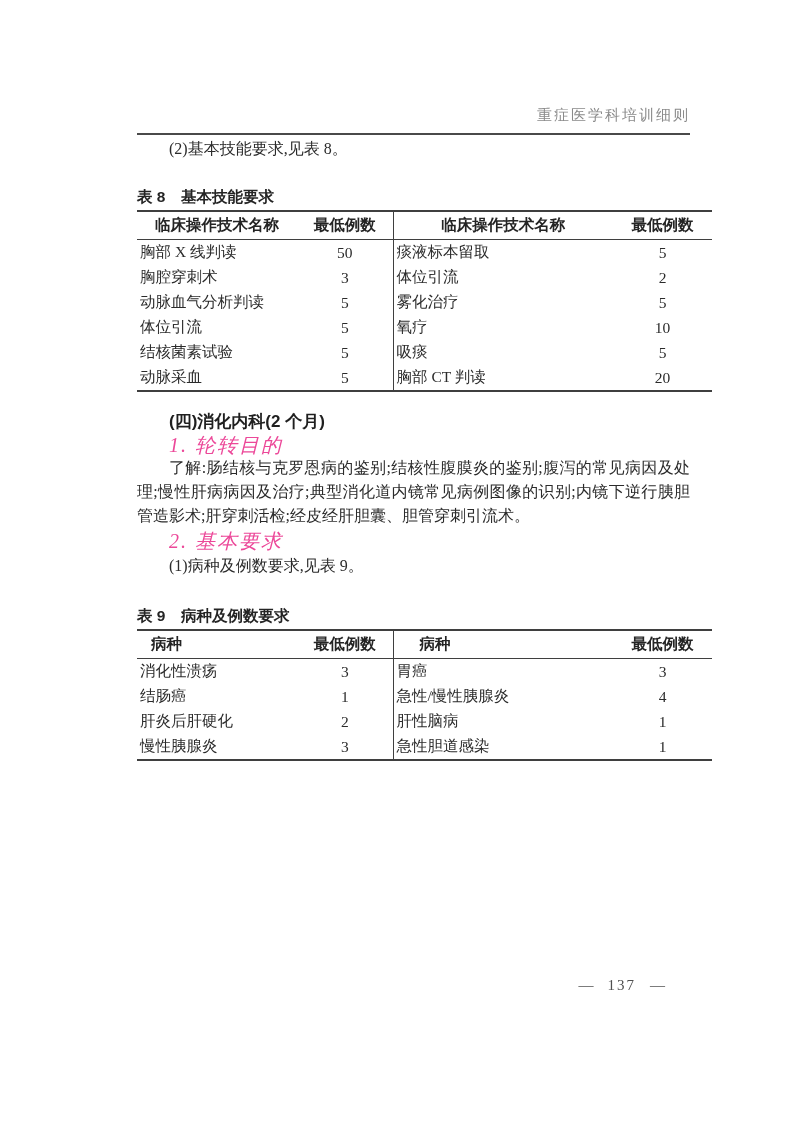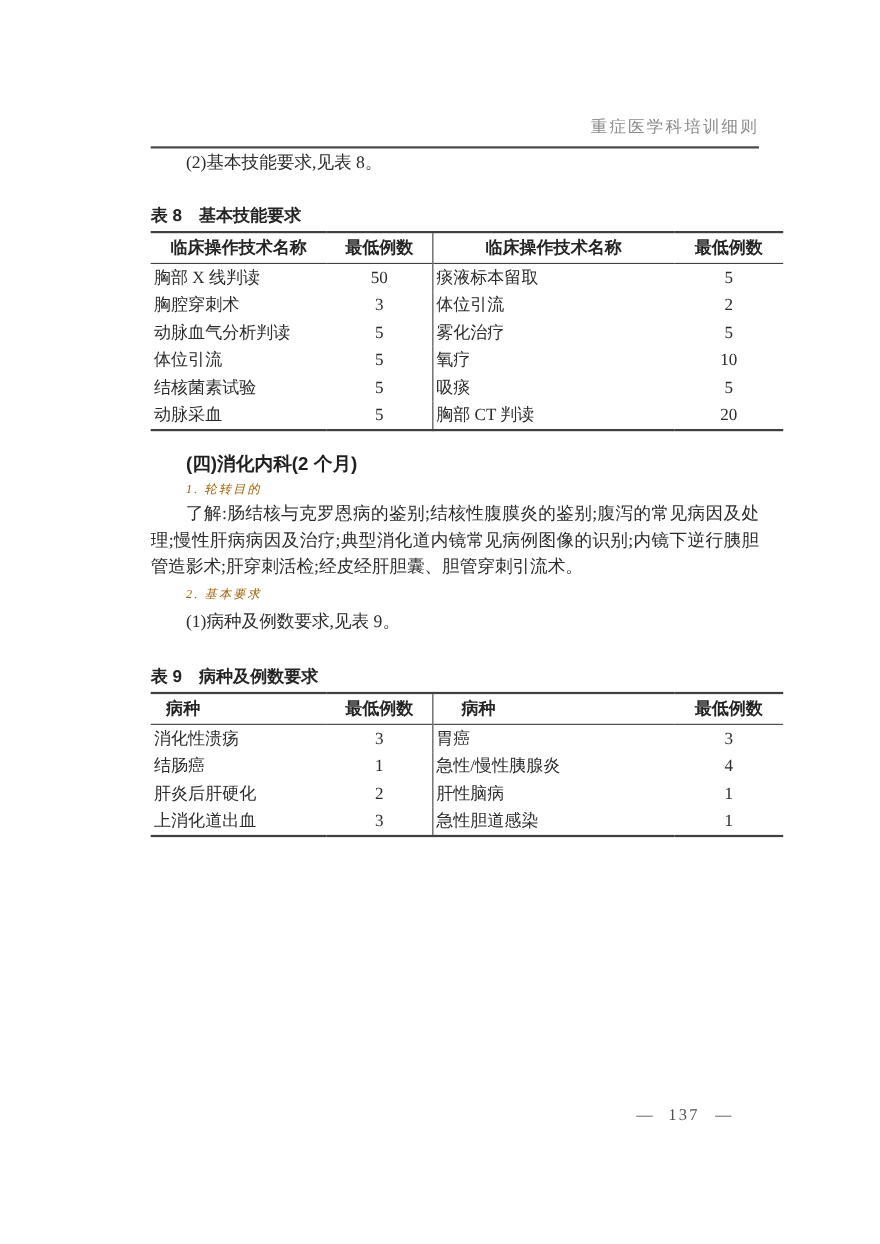--- a/index.html
+++ b/index.html
@@ -42,28 +42,28 @@
   table.dual th.name{text-align:center;padding-left:0;}
   table.dual .num{text-align:center;}
   table.dual .div{border-left:1px solid #3f3f3f;}
   table.t9 th.name{text-align:left;padding-left:14px;}
   table.t9 th.name.div{padding-left:26px;}
   .section-heading{
     margin:18px 0 0 0;font-family:"Liberation Sans","DejaVu Sans",sans-serif;
     font-weight:bold;font-size:17px;line-height:24px;color:#1f1f1f;text-indent:32px;
   }
   .kai{
-    font-style:italic;font-size:11px;line-height:22px;color:#a16207;
+    font-style:italic;font-size:20px;line-height:22px;color:#ec4899;
     letter-spacing:2px;text-indent:32px;
   }
   .sub1{margin-top:0;}
   .sub2{margin-top:2px;}
   .master{margin-top:4px;}
   .p3{margin-top:2px;}
-  .folio{position:absolute;top:1006px;right:135px;font-size:15px;color:#4f4f4f;}
+  .folio{position:absolute;top:977px;right:135px;font-size:15px;color:#4f4f4f;}
   .folio .num{margin:0 14px;letter-spacing:2px;}
 </style>
 </head>
 <body>
 
 <div class="page">
   <div class="content">
 
     <div class="running-head">
       <span class="rh-title">重症医学科培训细则</span>
@@ -163,21 +163,21 @@
           <td class="name div">急性/慢性胰腺炎</td>
           <td class="num">4</td>
         </tr>
         <tr>
           <td class="name">肝炎后肝硬化</td>
           <td class="num">2</td>
           <td class="name div">肝性脑病</td>
           <td class="num">1</td>
         </tr>
         <tr>
-          <td class="name">上消化道出血</td>
+          <td class="name">慢性胰腺炎</td>
           <td class="num">3</td>
           <td class="name div">急性胆道感染</td>
           <td class="num">1</td>
         </tr>
       </tbody>
     </table>
 
   </div>
 
   <div class="folio">

